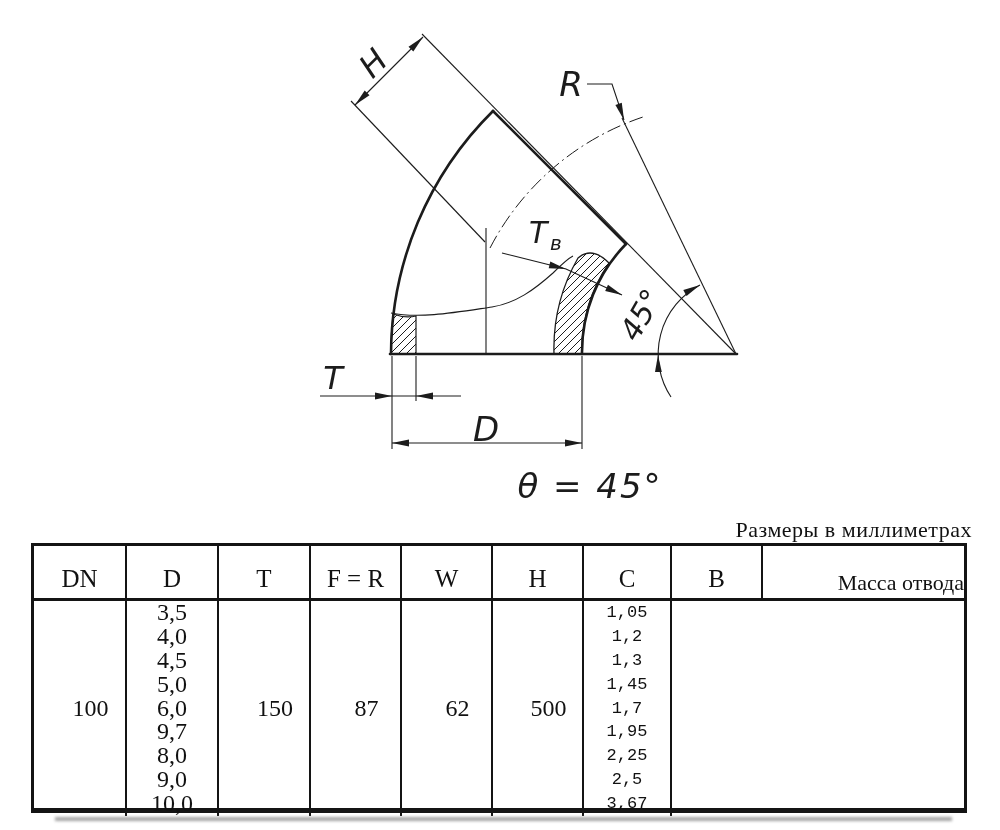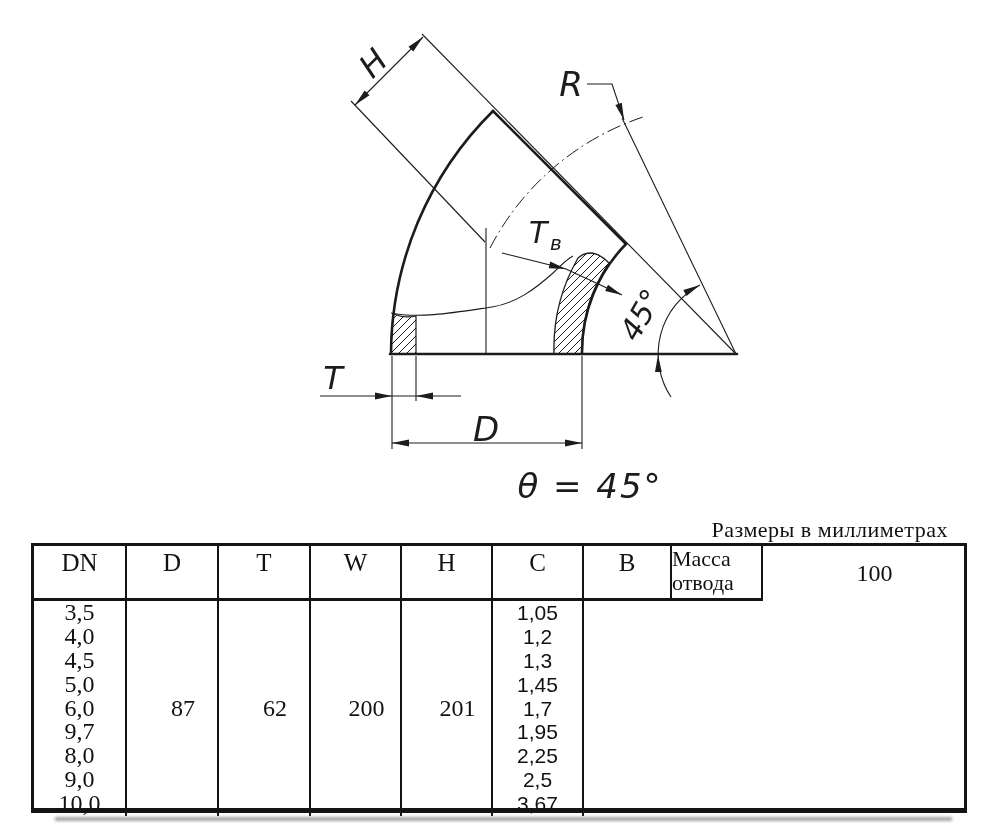--- a/index.html
+++ b/index.html
@@ -7,51 +7,51 @@
     position:relative;width:1000px;height:830px;background:#ffffff;
     font-family:"Liberation Serif",serif;color:#111;overflow:hidden;
   }
   
   .drawing{position:absolute;left:0;top:0;width:1000px;height:515px;}
   .drawing svg{display:block;}
   text.dlabel{font-family:"DejaVu Sans",sans-serif;font-style:italic;fill:#1c1c1c;}
   
   .note{
     position:absolute;top:517px;left:0;width:948px;text-align:right;
-    font-size:22px;letter-spacing:0.5px;
+    font-size:22px;letter-spacing:0.5px;padding-left:24px;
   }
   
   .spec-table{
     position:absolute;left:31px;top:543px;width:936px;height:270px;
     border:3px solid #141414;border-bottom-width:5px;
     display:grid;
     grid-template-columns:93px 92px 92px 91px 91px 91px 88px 91px auto;
     grid-template-rows:55px auto;
     box-sizing:border-box;
   }
   .cell{
     border-right:2px solid #141414;
     display:flex;align-items:center;justify-content:center;
     box-sizing:border-box;
   }
   .cell:nth-child(9n){border-right:none;}
   .hcell{
     border-bottom:3px solid #141414;
-    font-size:25px;align-items:flex-end;padding-bottom:21px;
+    font-size:25px;align-items:flex-end;padding-bottom:5px;
   }
   .hcell.two-line{
     flex-direction:column;justify-content:flex-end;padding-bottom:3px;line-height:24px;
   }
   .hcell .hl1{font-size:22px;}
   .hcell .hl2{font-size:21px;font-family:"DejaVu Sans",sans-serif;letter-spacing:1px;}
   .dcell{font-size:24px;padding-left:22px;}
   .vlist{flex-direction:column;justify-content:center;}
   .vlist div{line-height:23.9px;height:23.9px;}
   .vlist.serif div{font-size:24px;}
-  .vlist.sans div{font-size:21px;font-family:Liberation Sans, sans-serif;}
+  .vlist.sans div{font-size:17px;font-family:Liberation Mono, monospace;}
   .table-shadow{
     position:absolute;left:55px;top:817px;width:897px;height:4px;
     background:#8f8f8f;filter:blur(1.6px);opacity:.8;
   }
 </style>
 </head>
 <body>
 
 <div class="canvas">
 
@@ -129,44 +129,45 @@
     </svg>
   </div>
 
   <div class="note">Размеры в миллиметрах</div>
 
   <div class="spec-table">
 
     <div class="cell hcell">DN</div>
     <div class="cell hcell">D</div>
     <div class="cell hcell">T</div>
+    <div class="cell hcell">F = R</div>
     <div class="cell hcell">W</div>
     <div class="cell hcell">H</div>
     <div class="cell hcell">C</div>
     <div class="cell hcell">B</div>
     <div class="cell hcell two-line">
       <div class="hl1">Масса отвода</div>
     </div>
 
     <div class="cell dcell">100</div>
     <div class="cell vlist serif">
       <div>3,5</div>
       <div>4,0</div>
       <div>4,5</div>
       <div>5,0</div>
       <div>6,0</div>
       <div>9,7</div>
       <div>8,0</div>
       <div>9,0</div>
       <div>10,0</div>
     </div>
+    <div class="cell dcell">150</div>
     <div class="cell dcell">87</div>
     <div class="cell dcell">62</div>
-    <div class="cell dcell">200</div>
-    <div class="cell dcell">201</div>
+    <div class="cell dcell">500</div>
     <div class="cell vlist sans">
       <div>1,05</div>
       <div>1,2</div>
       <div>1,3</div>
       <div>1,45</div>
       <div>1,7</div>
       <div>1,95</div>
       <div>2,25</div>
       <div>2,5</div>
       <div>3,67</div>

